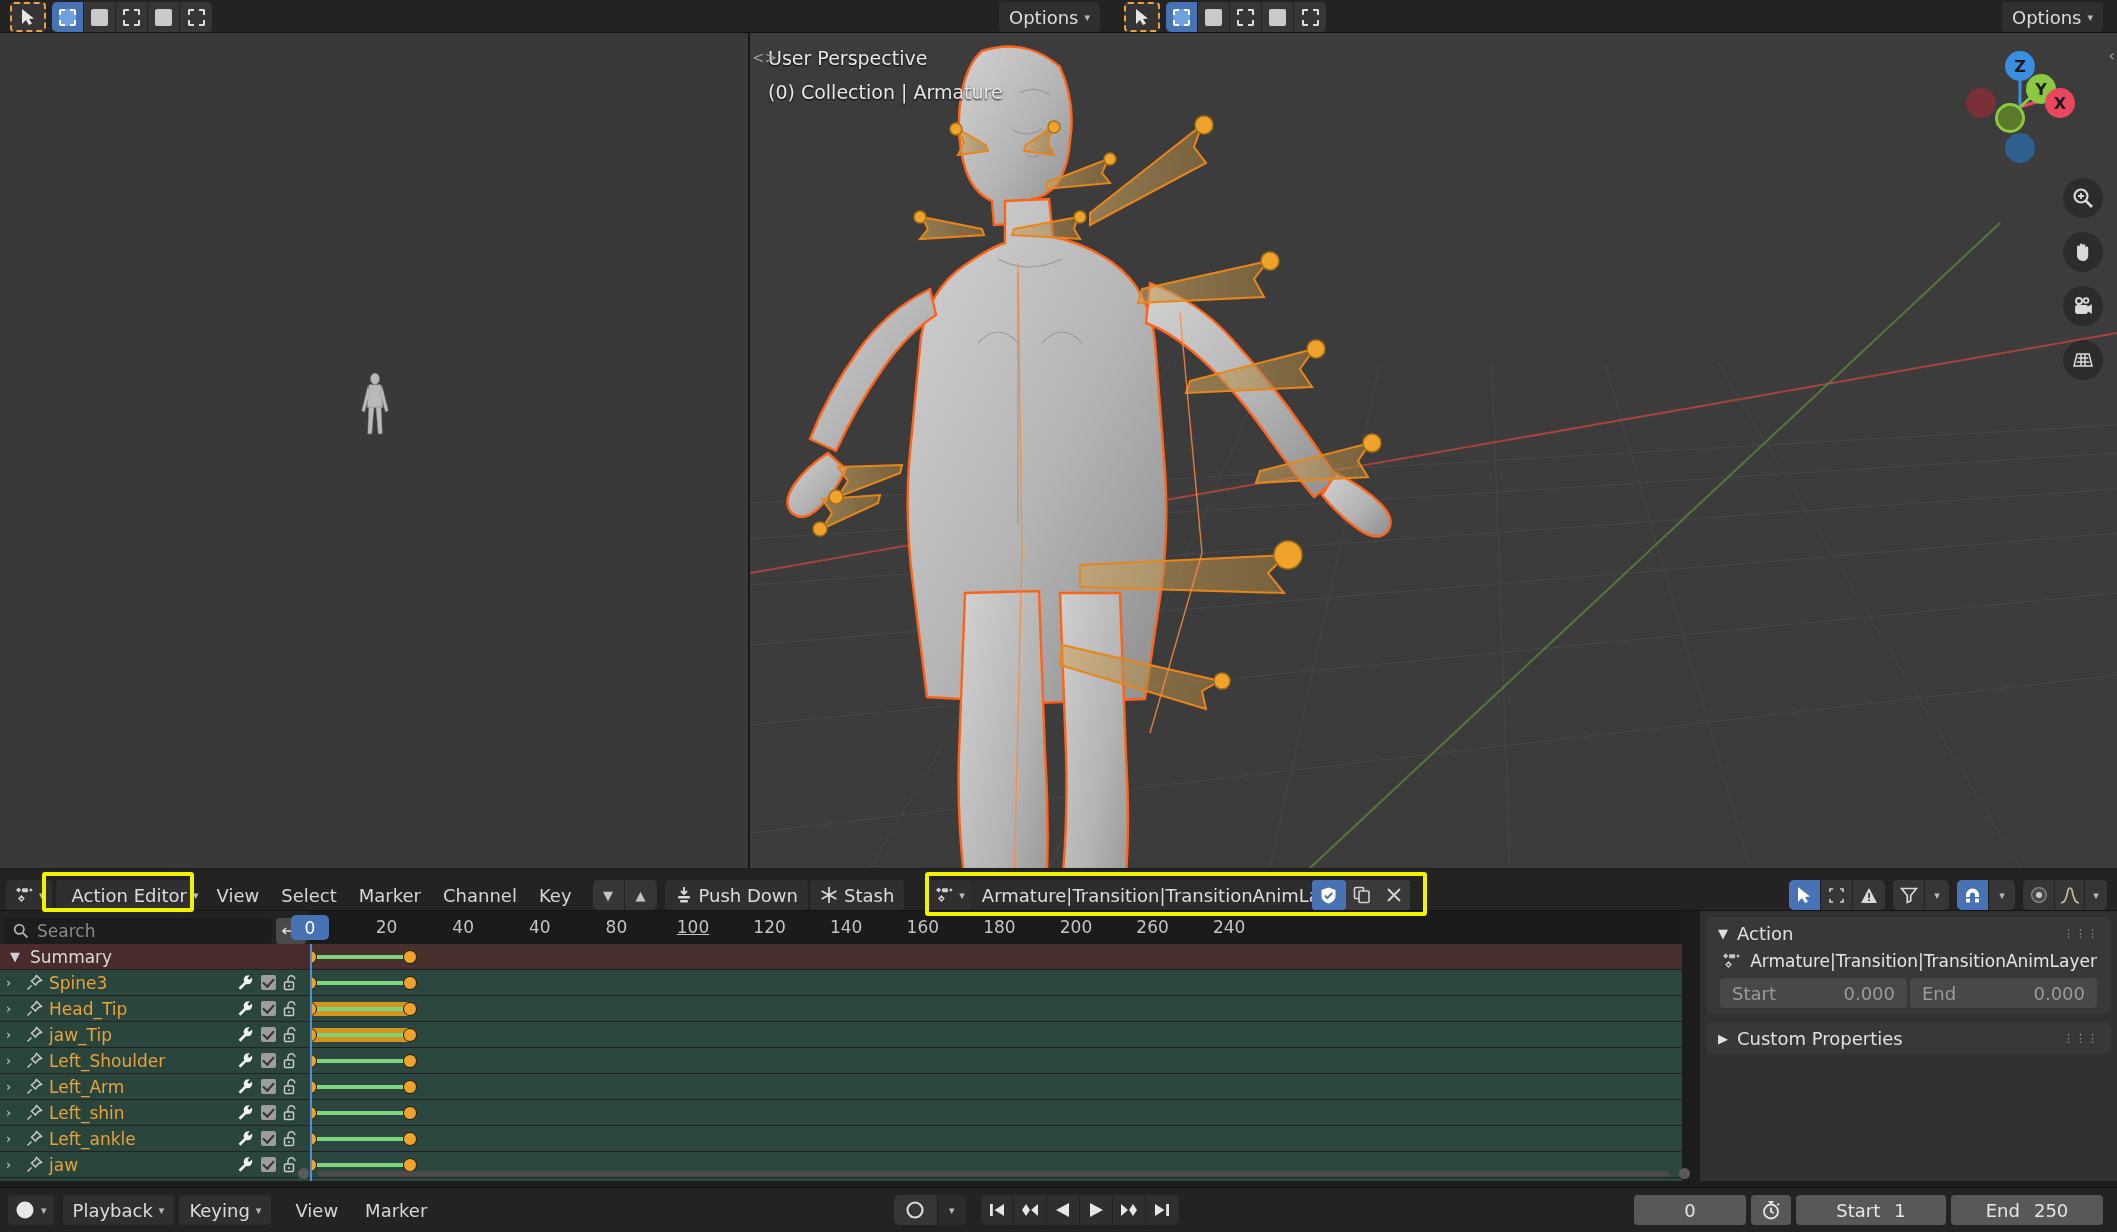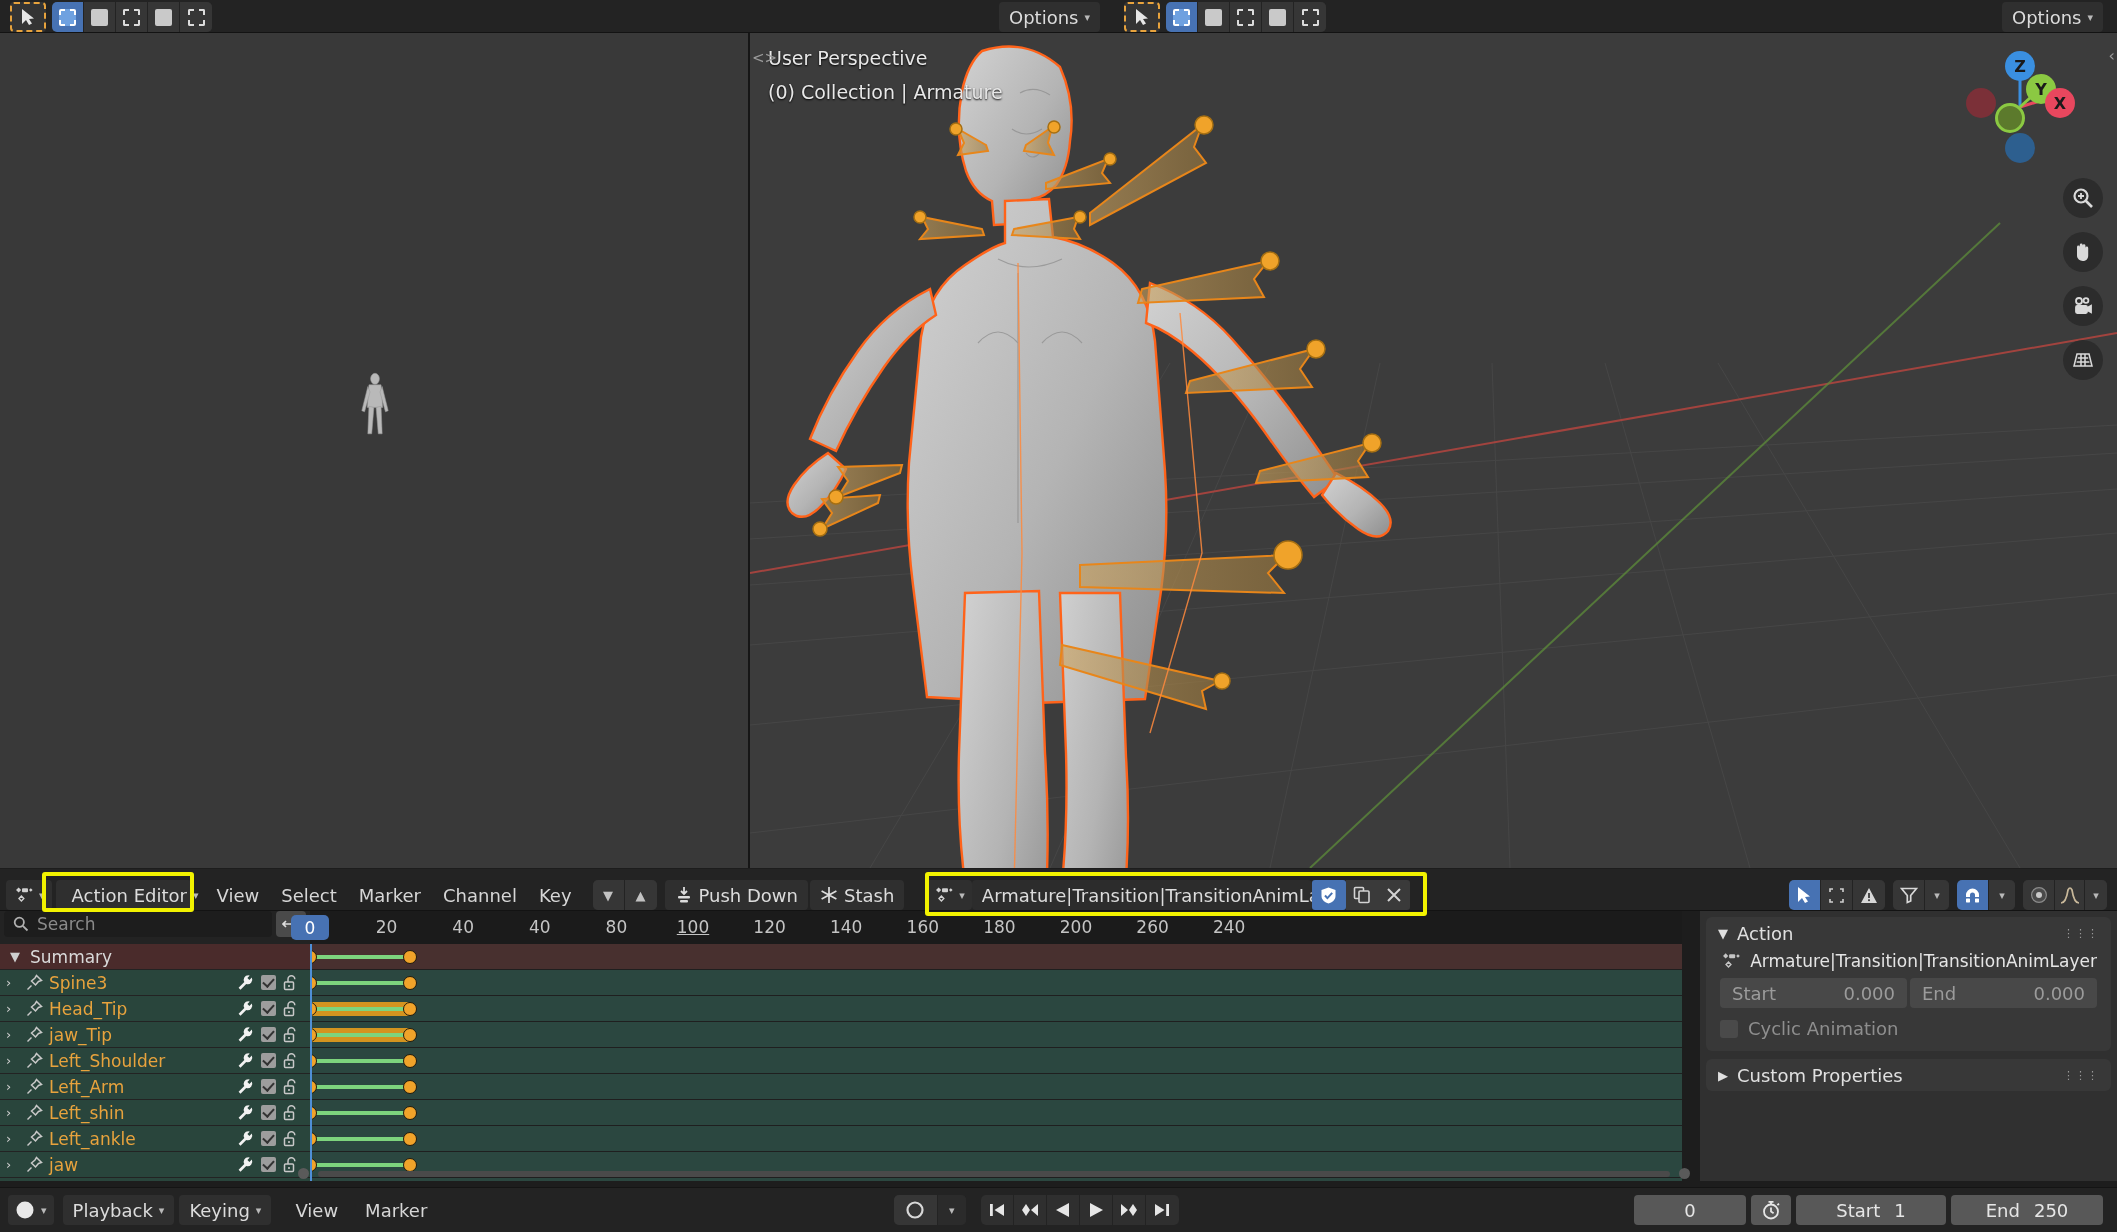--- a/index.html
+++ b/index.html
@@ -84,21 +84,21 @@
     border: 4px solid #f2f200; border-radius: 3px; pointer-events: none; z-index: 30;
   }
   #hl-action {
     position: absolute; left: 925px; top: 872px; width: 502px; height: 44px;
     border: 4px solid #f2f200; border-radius: 3px; pointer-events: none; z-index: 30;
   }
 
   
   #search-row {
     position: absolute; top: 911px; left: 0; width: 310px; height: 33px;
-    background: #232323; display: flex; align-items: flex-start; padding: 0 4px; gap: 4px;
+    background: #232323; display: flex; align-items: flex-end; padding: 0 4px; gap: 4px;
   }
   #search-box {
     flex: 1; height: 26px; background: #1d1d1d; border-radius: 4px;
     display: flex; align-items: center; gap: 8px; padding: 0 9px;
     font-size: 17px; color: #8a8a8a;
   }
   #chan-list {
     position: absolute; top: 944px; left: 0; width: 310px; height: 237px;
     background: #2b2b2b; overflow: hidden;
   }
@@ -934,24 +934,20 @@
       <div class="split2">
         <div>
           <span>Start</span>
           <span>0.000</span>
         </div>
         <div>
           <span>End</span>
           <span>0.000</span>
         </div>
       </div>
-      <div class="prow" style="padding-bottom:12px">
-        <span class="pcheck" style="background:#4a4a4a"></span>
-        <span class="dim">Cyclic Animation</span>
-      </div>
     </div>
     <div class="panel">
       <div class="panel-hdr">
         <span style="font-size:13px">▶</span>
         <span>Custom Properties</span>
         <span class="grip">⋮⋮⋮</span>
       </div>
     </div>
   </div>
 

